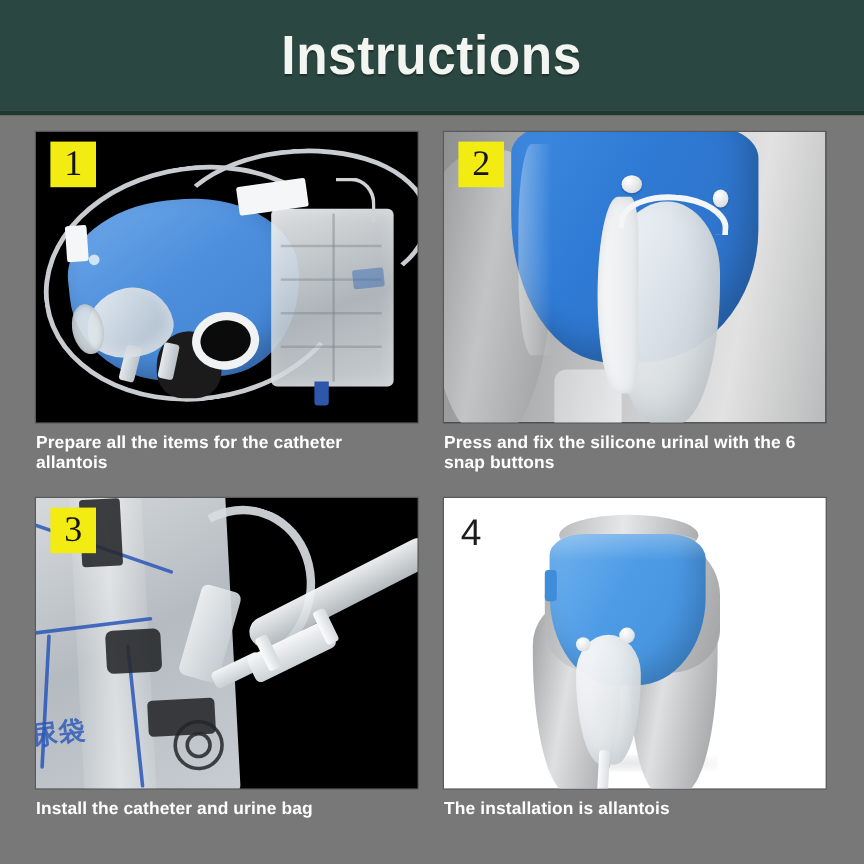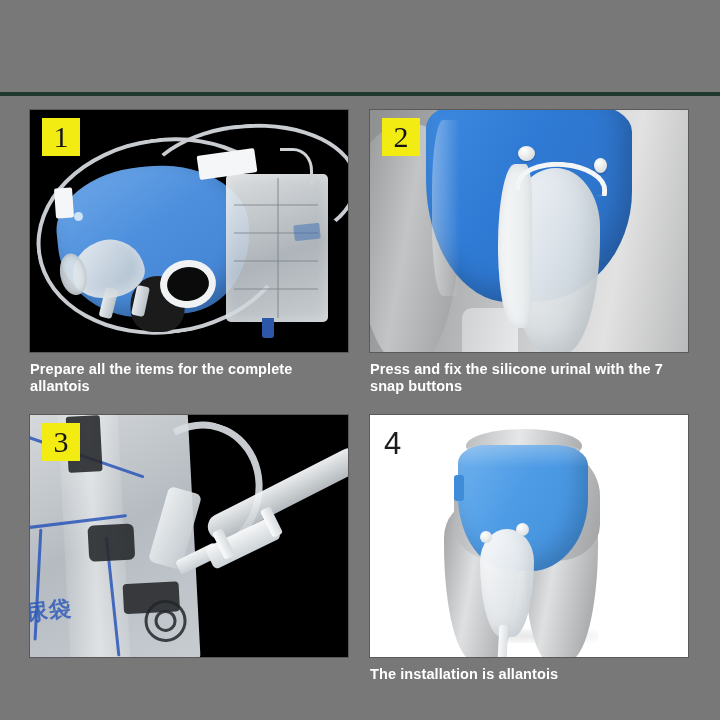--- a/index.html
+++ b/index.html
@@ -509,20 +509,23 @@
     left: 86px; bottom: 14px;
     width: 142px; height: 14px;
     background: radial-gradient(ellipse at center,rgba(120,125,130,0.18),rgba(255,255,255,0));
   }
 </style>
 </head>
 <body>
 
 <div id="page">
 
+  <div id="header">
+    <div id="title">Instructions</div>
+  </div>
   <div id="header-underline"></div>
 
   <div id="grid">
 
     <div class="step col-l row-t">
       <div class="photo">
         <div class="p1-tube p1-tube-main"></div>
         <div class="p1-tube p1-tube-top"></div>
 
         <div class="p1-brief">
@@ -546,21 +549,21 @@
           <div class="p1-bag-line" style="top:30px;"></div>
           <div class="p1-bag-line" style="top:58px;"></div>
           <div class="p1-bag-line" style="top:86px;"></div>
           <div class="p1-bag-line" style="top:114px;"></div>
           <div class="p1-bag-mark"></div>
           <div class="p1-bag-outlet"></div>
         </div>
 
         <div class="badge">1</div>
       </div>
-      <div class="caption">Prepare all the items for the complete allantois</div>
+      <div class="caption">Prepare all the items for the catheter allantois</div>
     </div>
 
     <div class="step col-r row-t">
       <div class="photo">
         <div class="p2-bg"></div>
         <div class="p2-thigh"></div>
         <div class="p2-pillar"></div>
 
         <div class="p2-brief">
           <div class="p2-brief-edge"></div>
@@ -569,21 +572,21 @@
         <div class="p2-cup">
           <div class="p2-cup-rim"></div>
         </div>
         <div class="p2-cup-lip" style="left:146px;top:52px;z-index:19;"></div>
 
         <div class="p2-snap p2-snap-a"></div>
         <div class="p2-snap p2-snap-b"></div>
 
         <div class="badge">2</div>
       </div>
-      <div class="caption">Press and fix the silicone urinal with the 7 snap buttons</div>
+      <div class="caption">Press and fix the silicone urinal with the 6 snap buttons</div>
     </div>
 
     <div class="step col-l row-b">
       <div class="photo">
         <div class="p3-bag">
           <div class="p3-striplight"></div>
           <div class="p3-blueline p3-bl-1"></div>
           <div class="p3-blueline p3-bl-2"></div>
           <div class="p3-blueline p3-bl-3"></div>
           <div class="p3-blueline p3-bl-4"></div>
@@ -597,20 +600,21 @@
         <div class="p3-port"></div>
         <div class="p3-loop"></div>
         <div class="p3-tube-diag"></div>
         <div class="p3-conn-tip"></div>
         <div class="p3-conn-body"></div>
         <div class="p3-conn-collar p3-cc-1"></div>
         <div class="p3-conn-collar p3-cc-2"></div>
 
         <div class="badge">3</div>
       </div>
+      <div class="caption">Install the catheter and urine bag</div>
     </div>
 
     <div class="step col-r row-b">
       <div class="photo white-bg">
         <div class="p4-shadow"></div>
         <div class="p4-leg p4-leg-l"></div>
         <div class="p4-leg p4-leg-r"></div>
         <div class="p4-hip"></div>
         <div class="p4-waist"></div>
 

